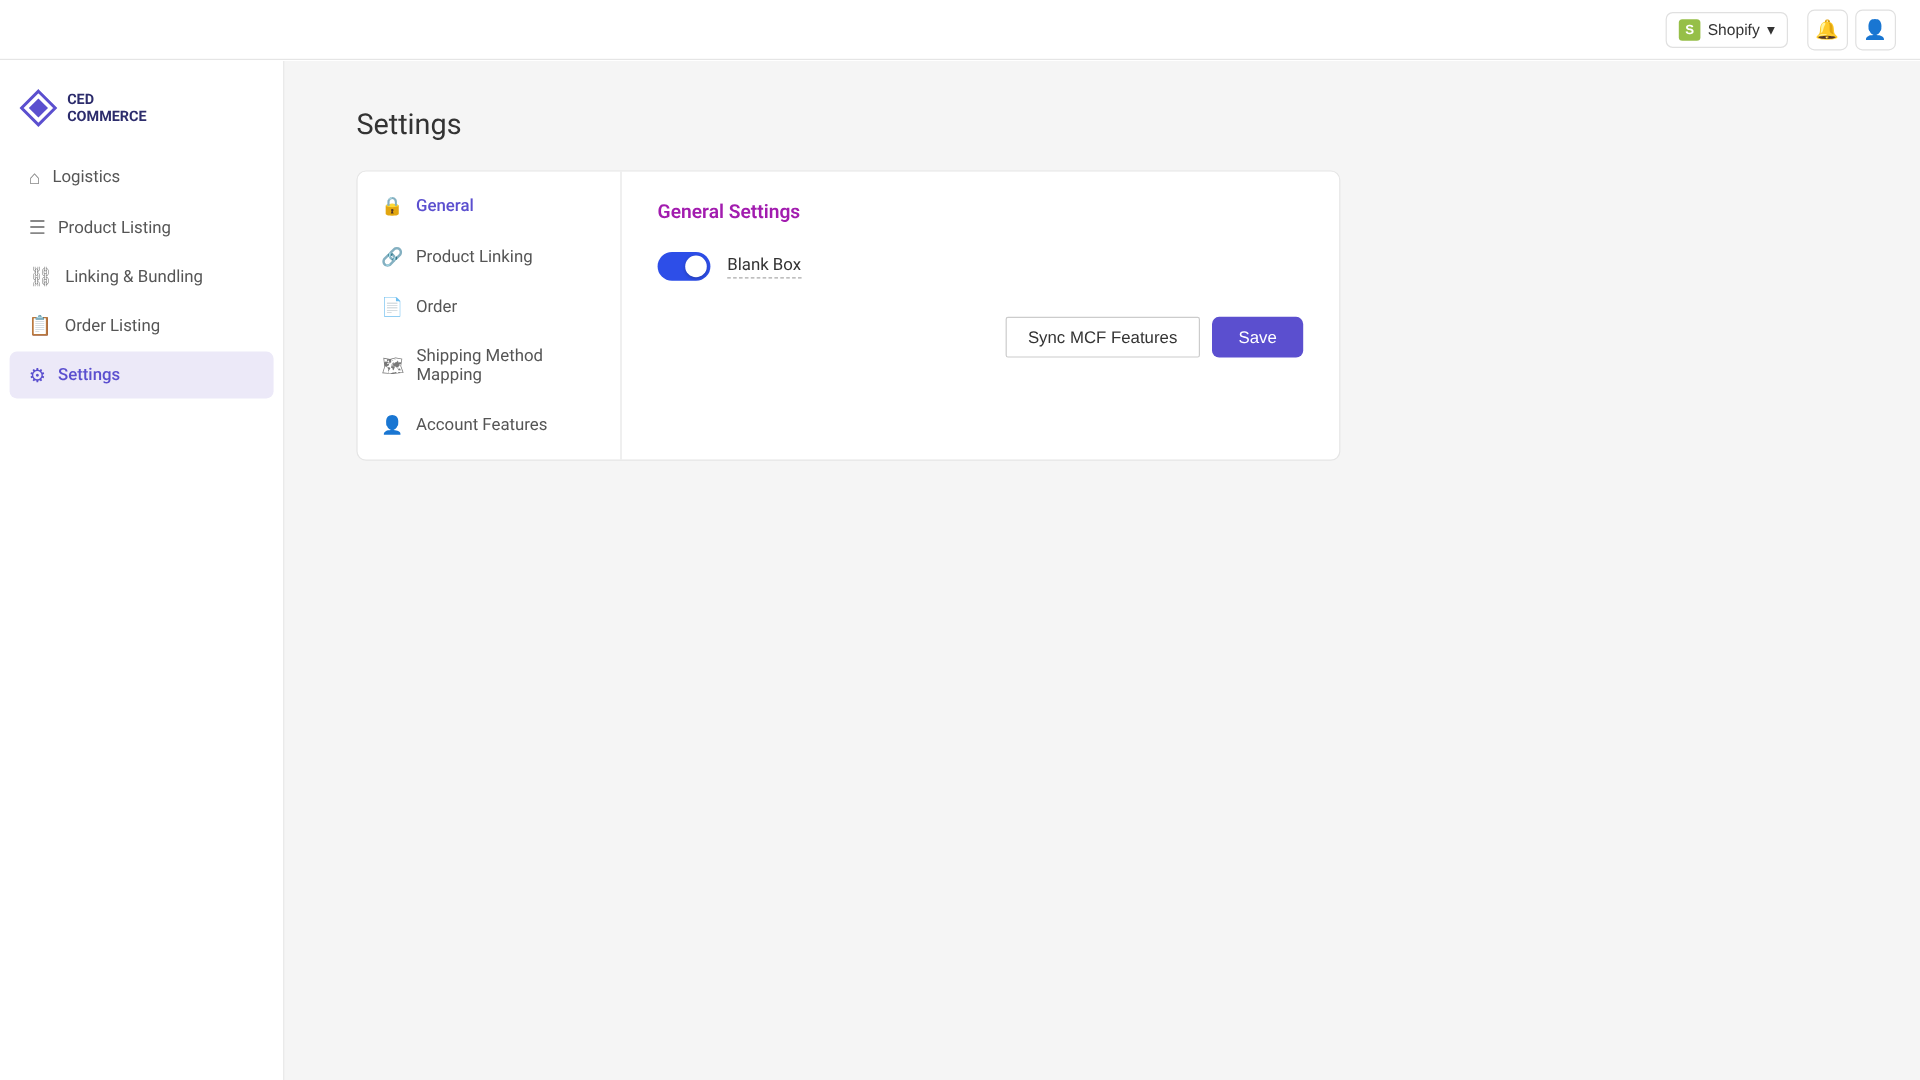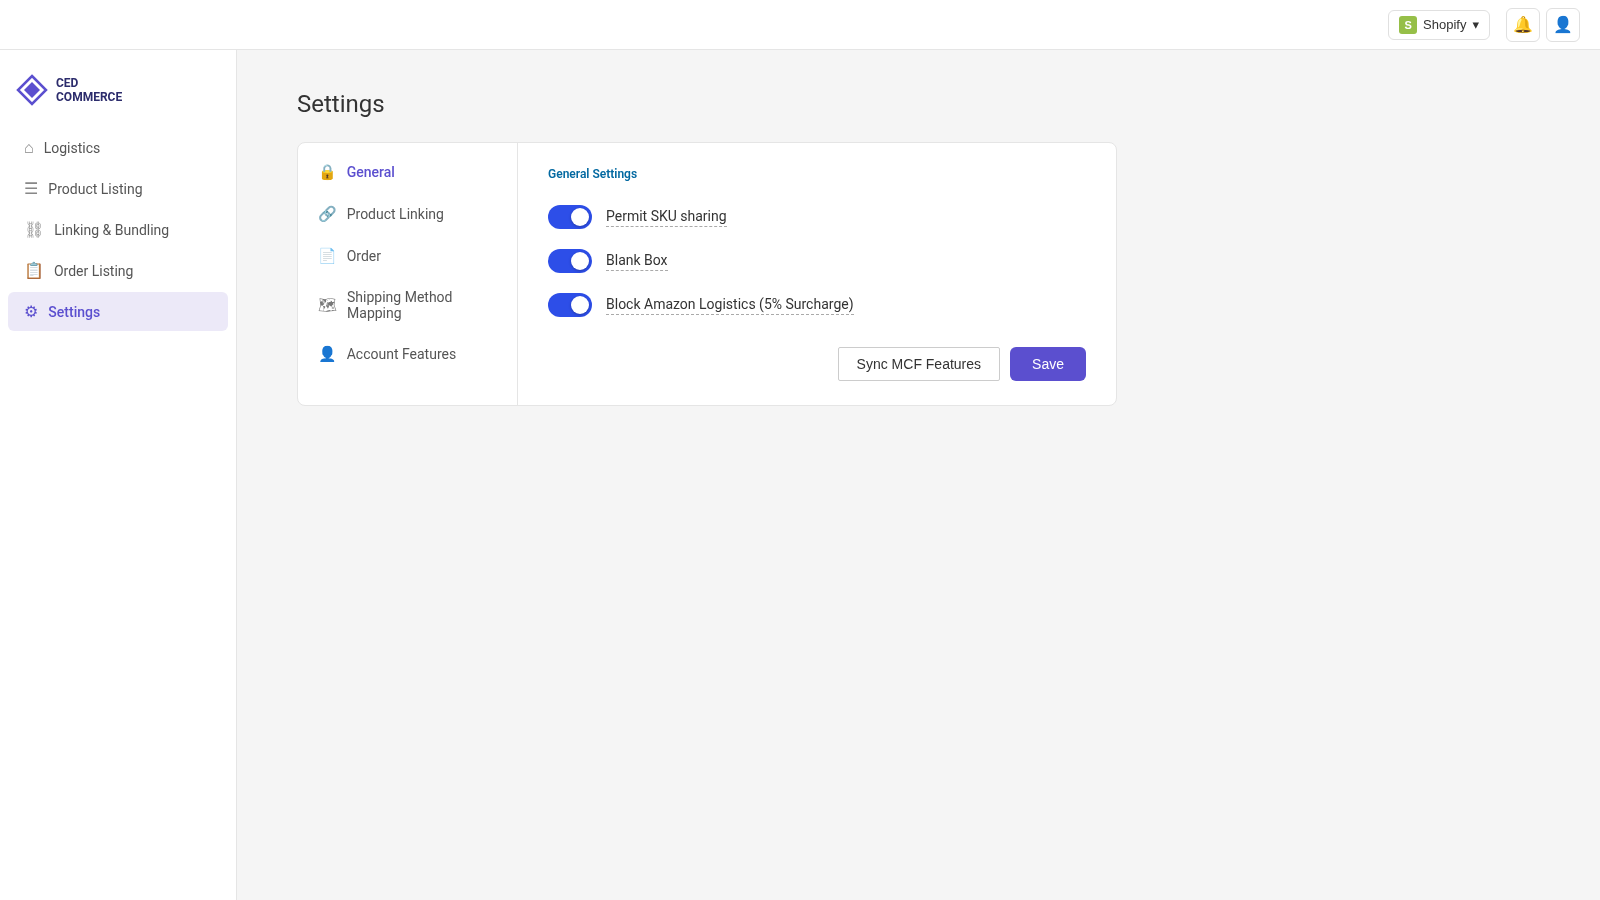--- a/index.html
+++ b/index.html
@@ -140,23 +140,23 @@
     .settings-tab.active { color: #5b4fcf; font-weight: 500; }
     .settings-tab .tab-icon { font-size: 15px; color: #777; }
     .settings-tab.active .tab-icon { color: #5b4fcf; }
 
     
     .settings-panel {
       flex: 1;
       padding: 24px 30px;
     }
     .panel-title {
-      font-size: 12px;
+      font-size: 16px;
       font-weight: 600;
-      color: #0369a1;
+      color: #a21caf;
       margin-bottom: 24px;
     }
 
     
     .toggle-row {
       display: flex;
       align-items: center;
       gap: 14px;
       margin-bottom: 20px;
     }
@@ -303,43 +303,29 @@
         <div class="settings-tab">
           <span class="tab-icon">👤</span>
           <span>Account Features</span>
         </div>
       </div>
 
       <div class="settings-panel">
         <div class="panel-title">General Settings</div>
 
 
-        <div class="toggle-row">
-          <div class="toggle-wrap toggle-on">
-            <div class="toggle-bg"></div>
-            <div class="toggle-circle"></div>
-          </div>
-          <span class="toggle-label">Permit SKU sharing</span>
-        </div>
 
         <div class="toggle-row">
           <div class="toggle-wrap toggle-on">
             <div class="toggle-bg"></div>
             <div class="toggle-circle"></div>
           </div>
           <span class="toggle-label">Blank Box</span>
         </div>
 
-        <div class="toggle-row">
-          <div class="toggle-wrap toggle-on">
-            <div class="toggle-bg"></div>
-            <div class="toggle-circle"></div>
-          </div>
-          <span class="toggle-label">Block Amazon Logistics (5% Surcharge)</span>
-        </div>
 
         <div class="panel-actions">
           <button class="btn-sync">Sync MCF Features</button>
           <button class="btn-save">Save</button>
         </div>
       </div>
     </div>
   </div>
 </div>
 

